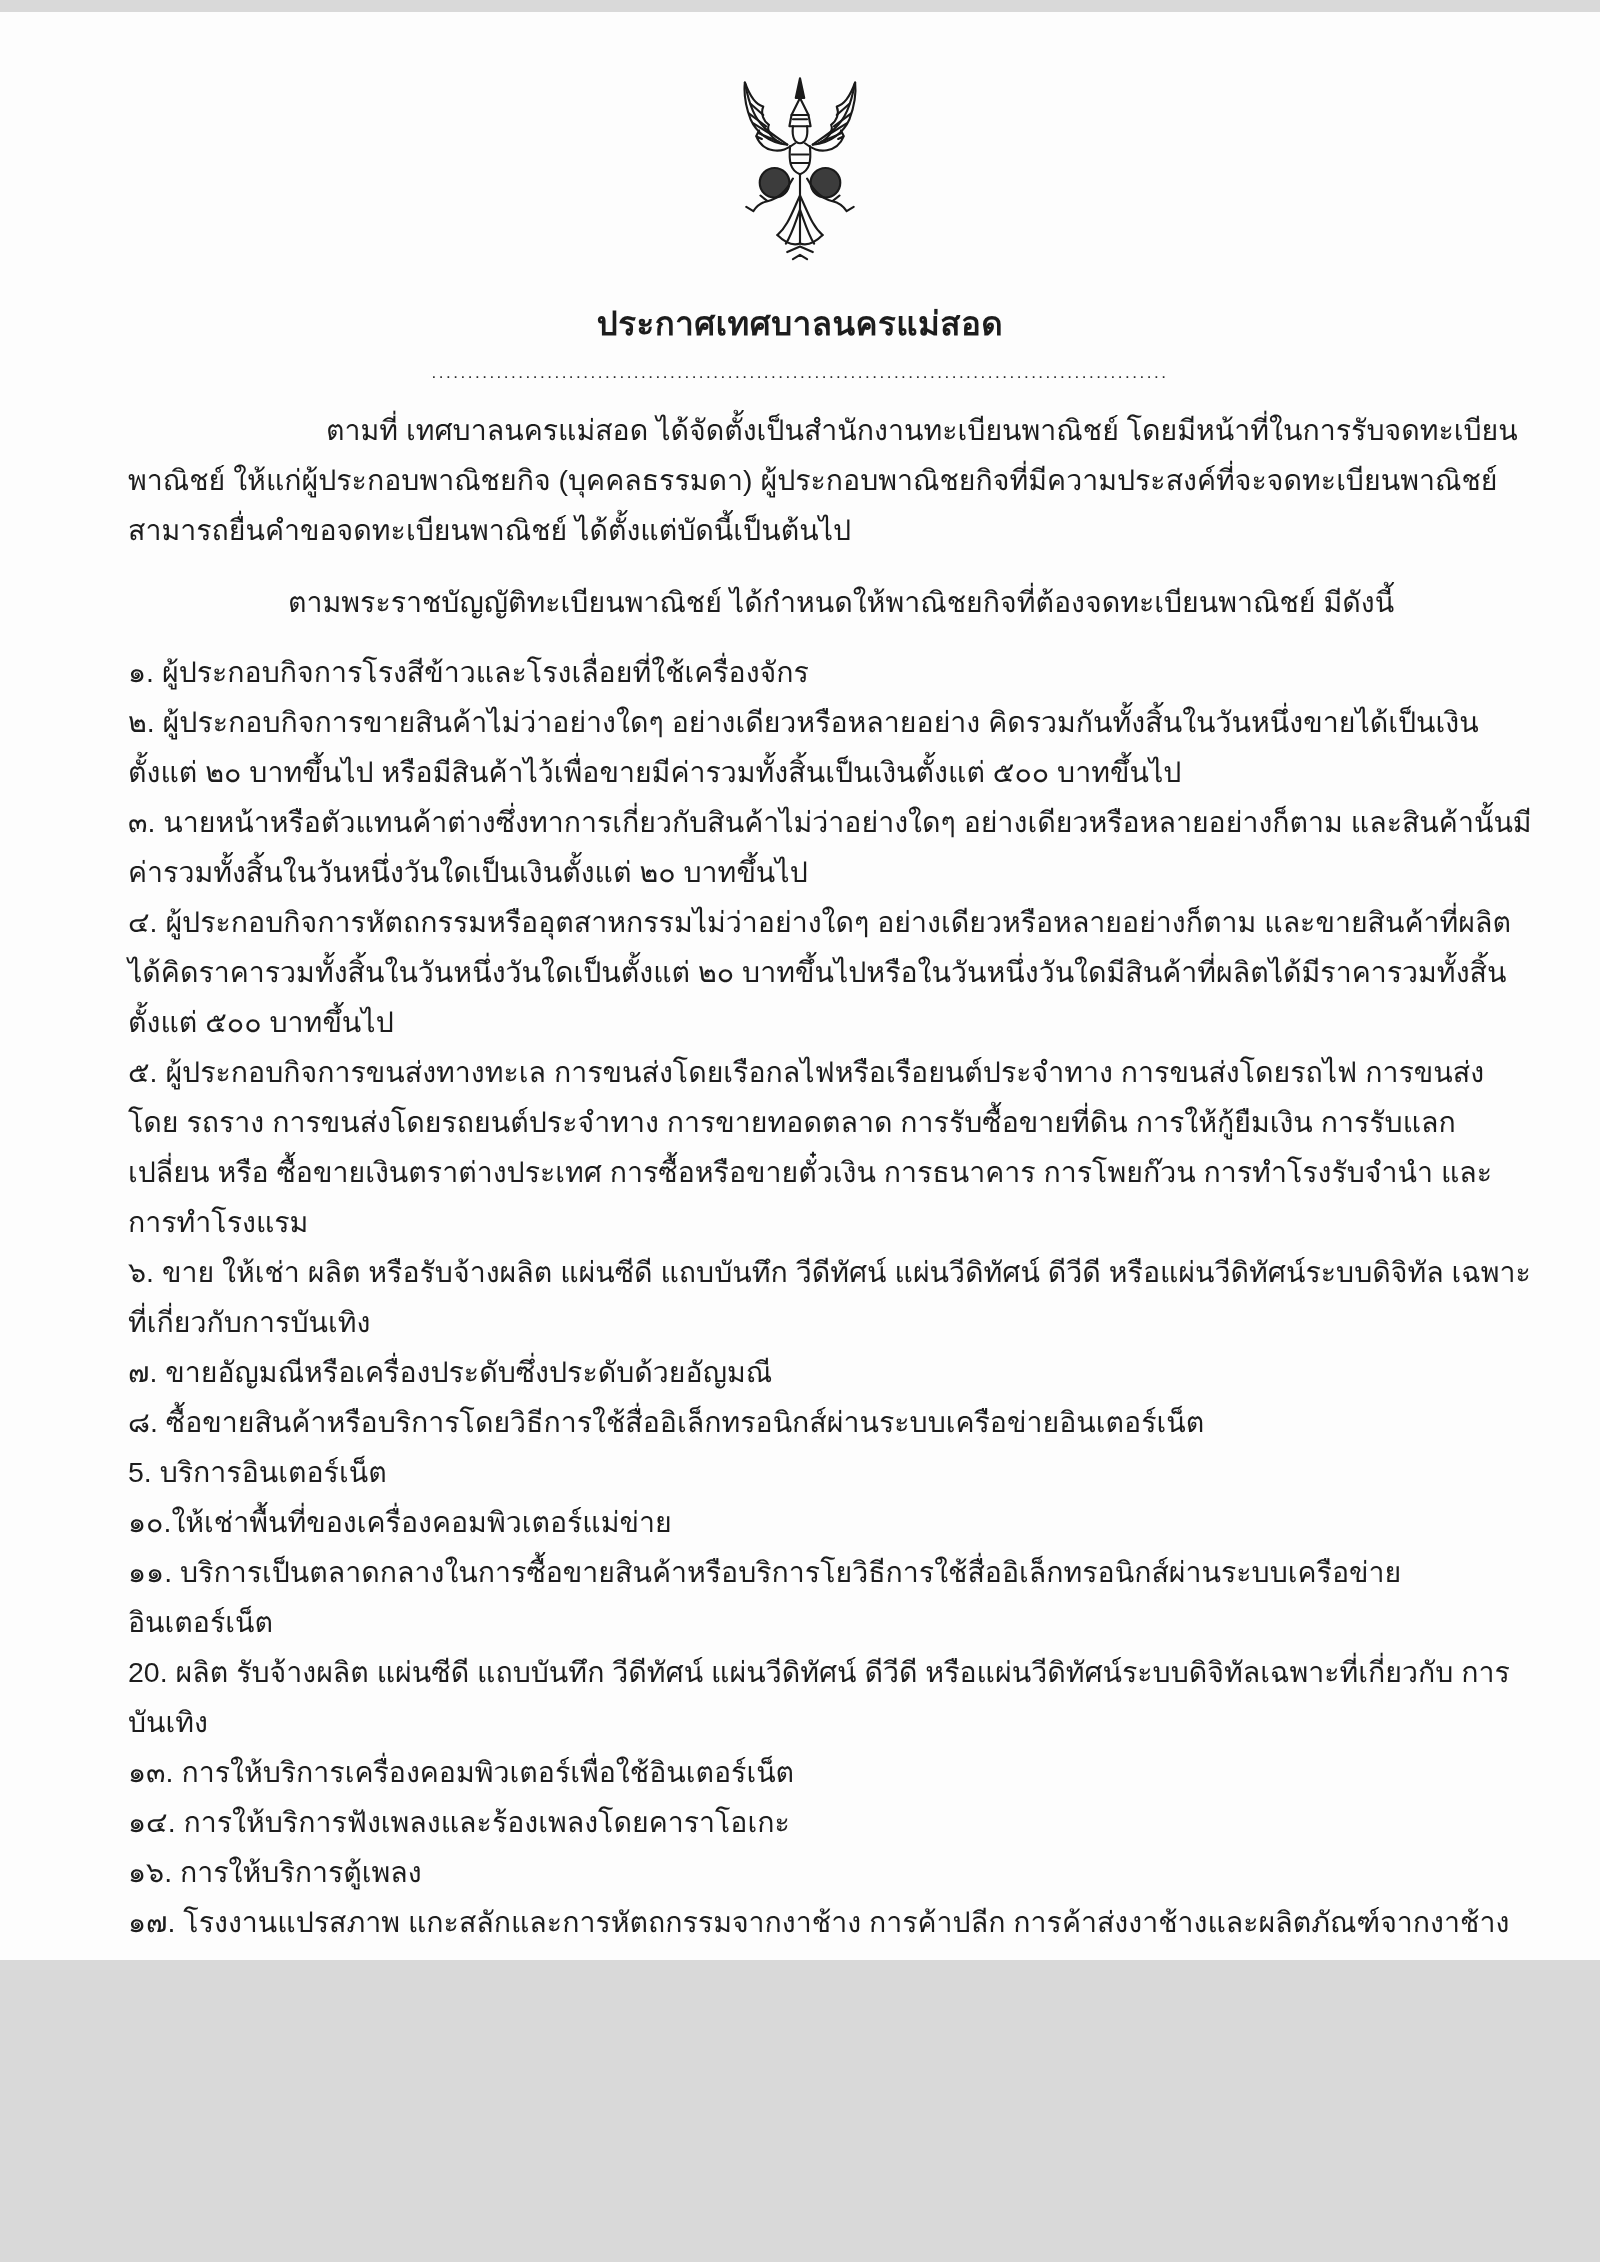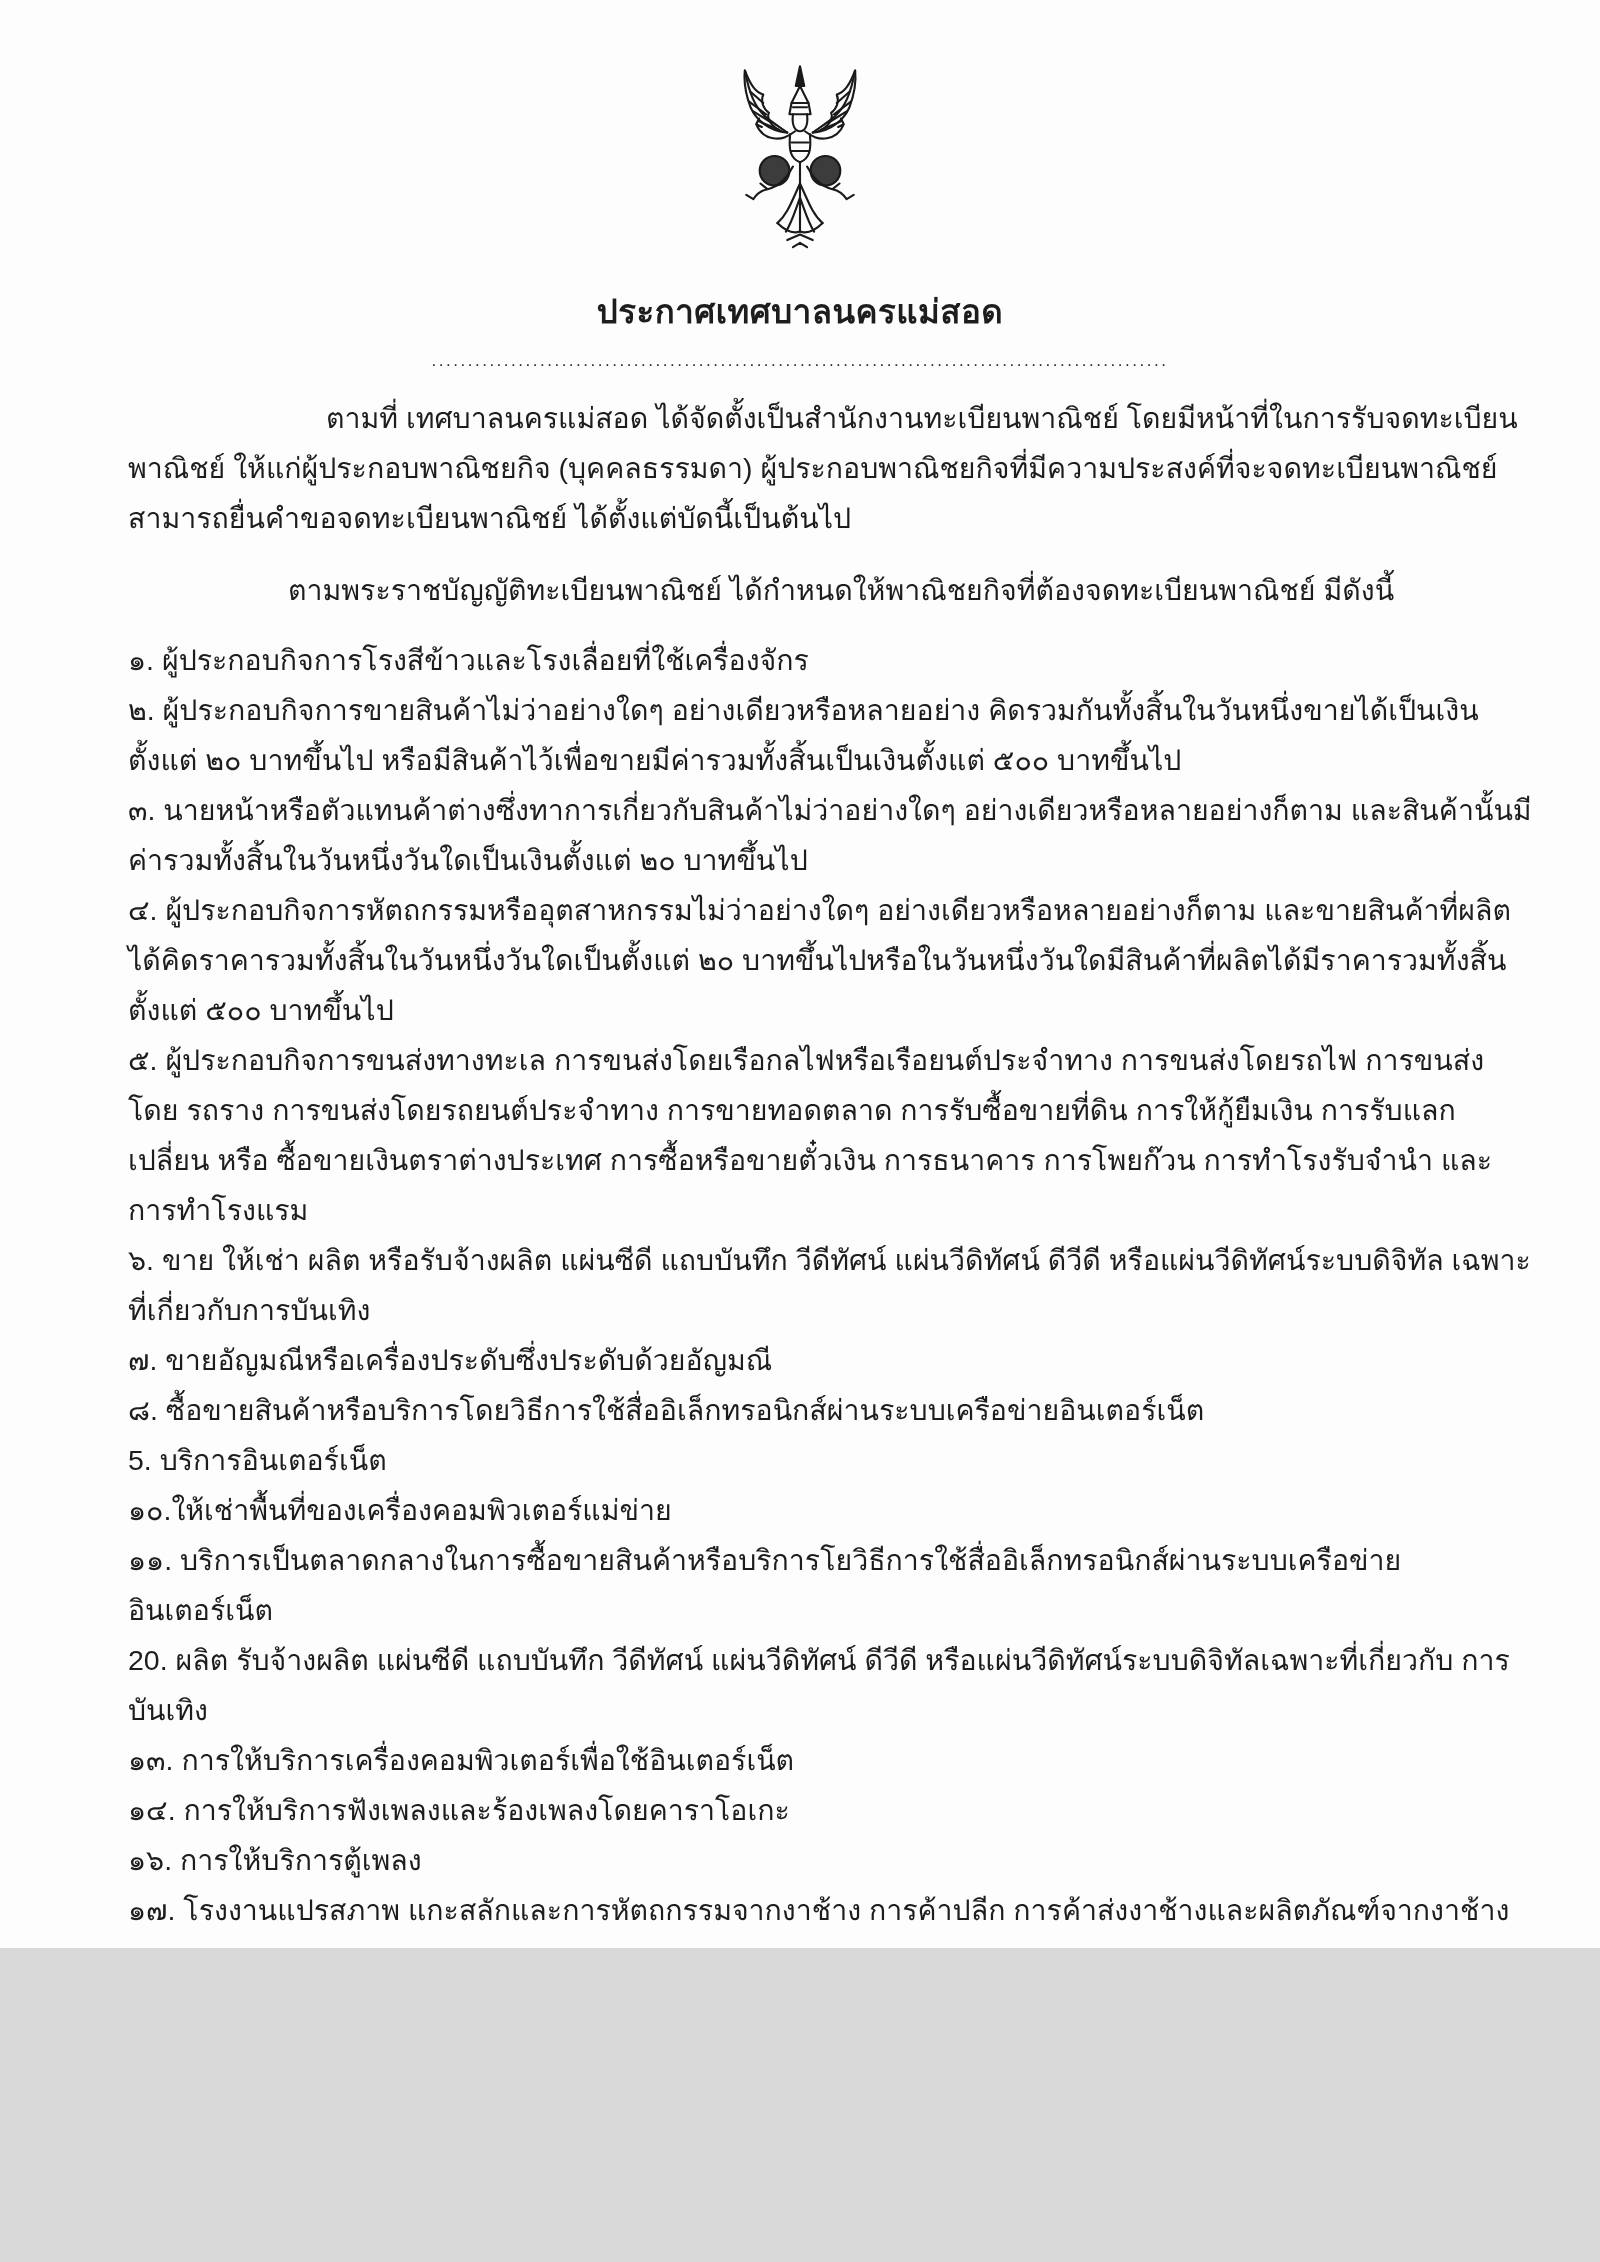--- a/index.html
+++ b/index.html
@@ -4,21 +4,21 @@
 <style>
   html, body {
     margin: 0;
     padding: 0;
     background: #d9d9d9;
   }
   .page {
     position: relative;
     width: 1600px;
     height: 1948px;
-    margin: 0 auto;
+    margin: 12px auto;
     background: #fdfdfd;
     color: #1d1d1d;
     font-family: "Liberation Sans", sans-serif;
     box-sizing: border-box;
     overflow: hidden;
   }
   .doc-header {
     text-align: center;
     padding-top: 62px;
   }

